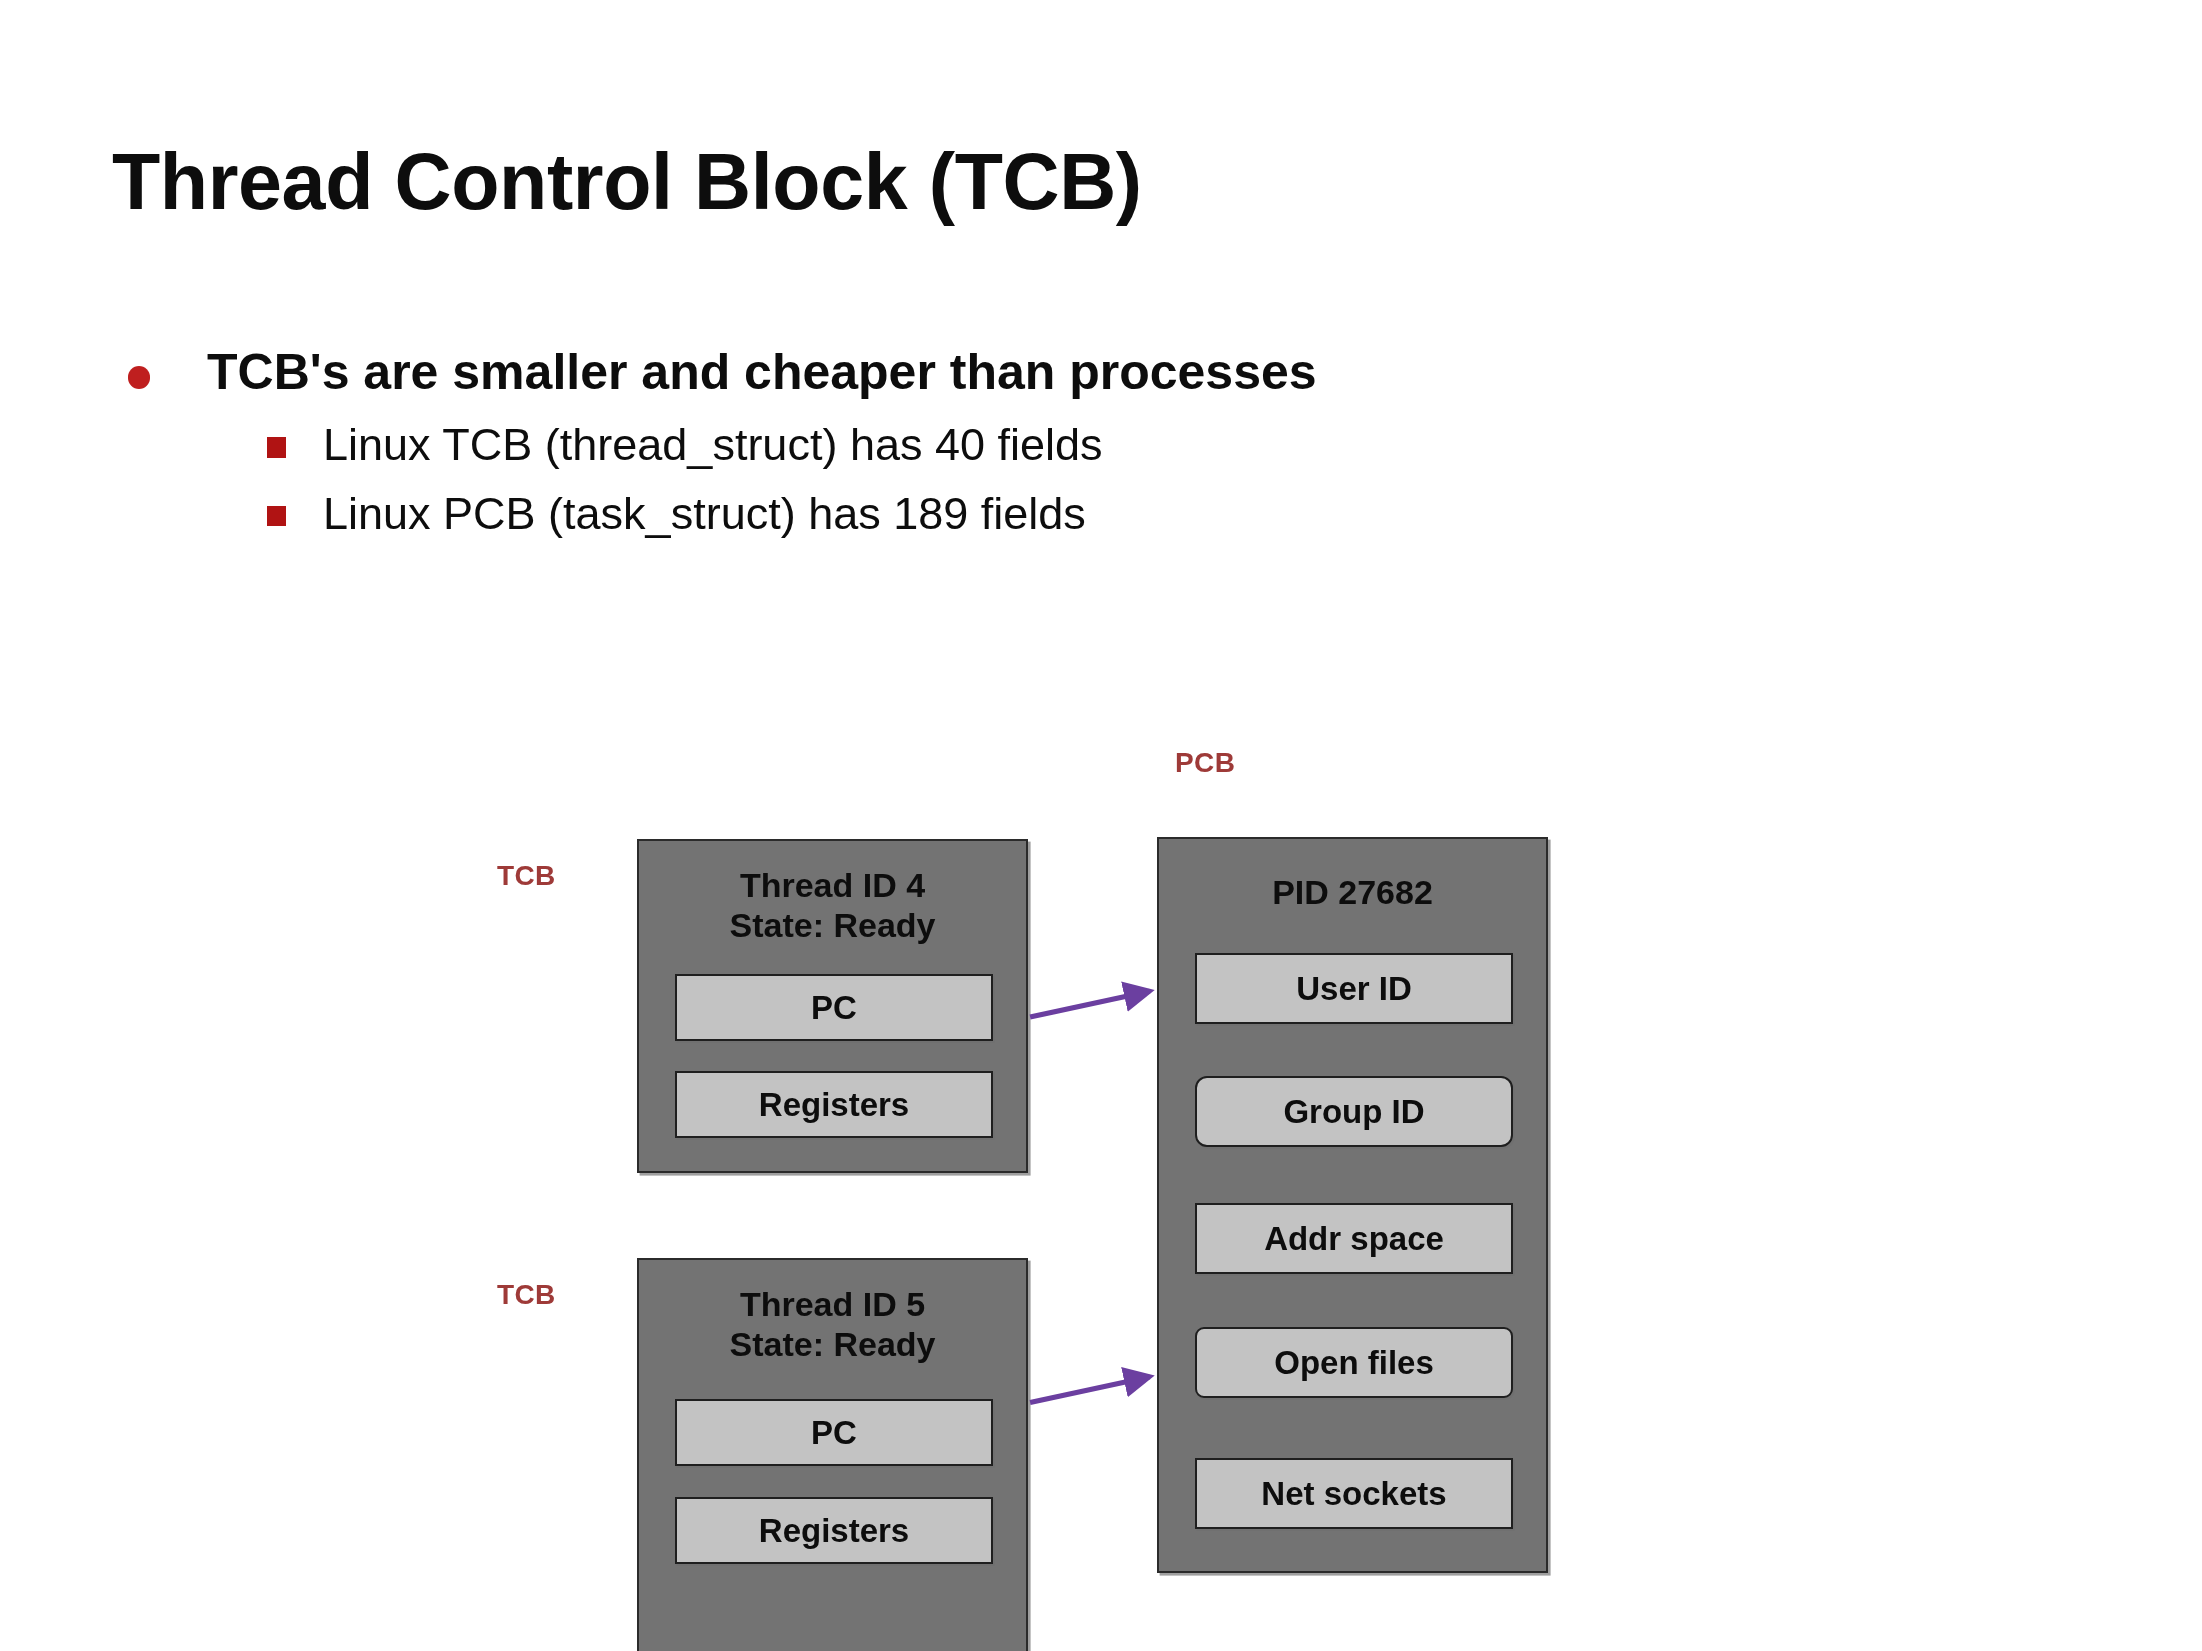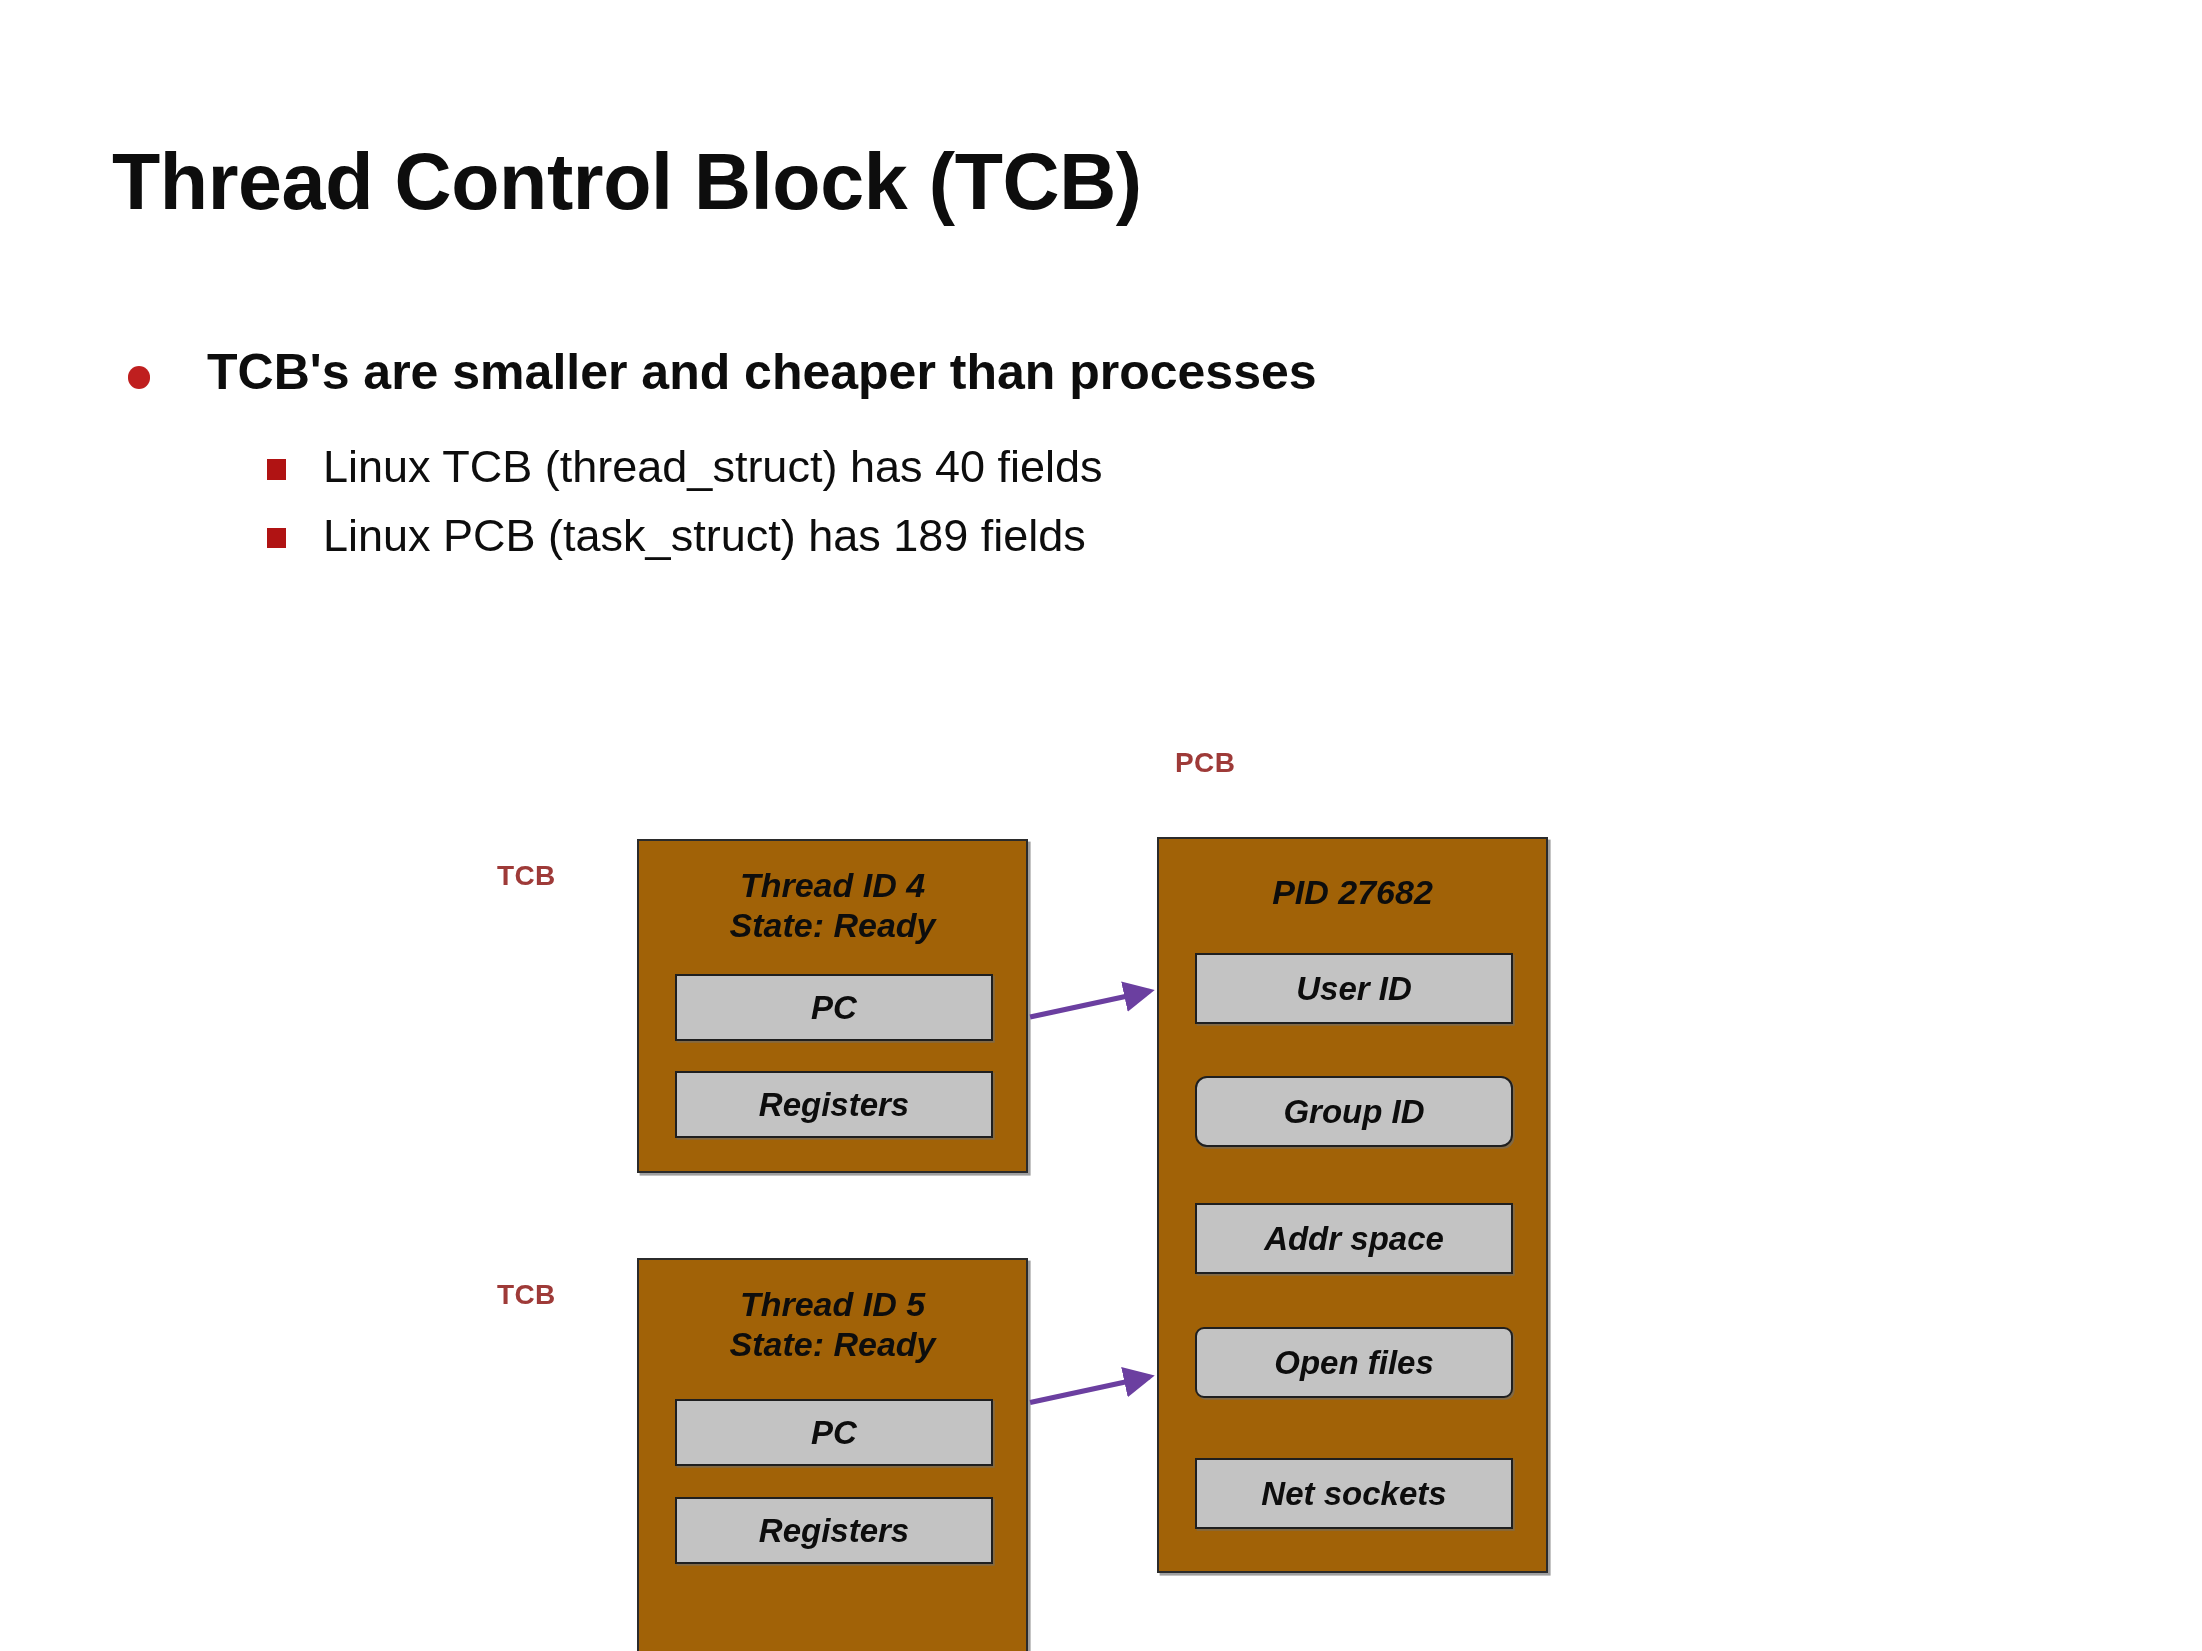--- a/index.html
+++ b/index.html
@@ -35,21 +35,21 @@
     top: 344px;
     width: 1635px;
   }
   .bullet-l1 {
     position: relative;
     padding-left: 95px;
     font-size: 50px;
     font-weight: bold;
     color: #0d0d0d;
     line-height: 1.12;
-    margin-bottom: 42px;
+    margin-bottom: 20px;
   }
   .bullet-l1 .marker-dot {
     position: absolute;
     left: 15.5px;
     top: 22.4px;
     width: 22.4px;
     height: 22.4px;
     border-radius: 50%;
     background: #bf1f1f;
   }
@@ -83,25 +83,24 @@
   .group-label {
     position: absolute;
     font-size: 28px;
     font-weight: bold;
     color: #9e3a38;
     letter-spacing: 0.4px;
   }
 
   .outer-box {
     position: absolute;
-    background: #a16207;
+    background: #737373;
     border: 2.6px solid #2b2b2b;
     box-sizing: border-box;
     box-shadow: 2.6px 2.6px 0 rgba(80,80,80,0.55);
-    font-style: italic;
   }
 
   .outer-title {
     position: absolute;
     left: 0;
     width: 100%;
     text-align: center;
     font-size: 34px;
     font-weight: bold;
     color: #0d0d0d;

